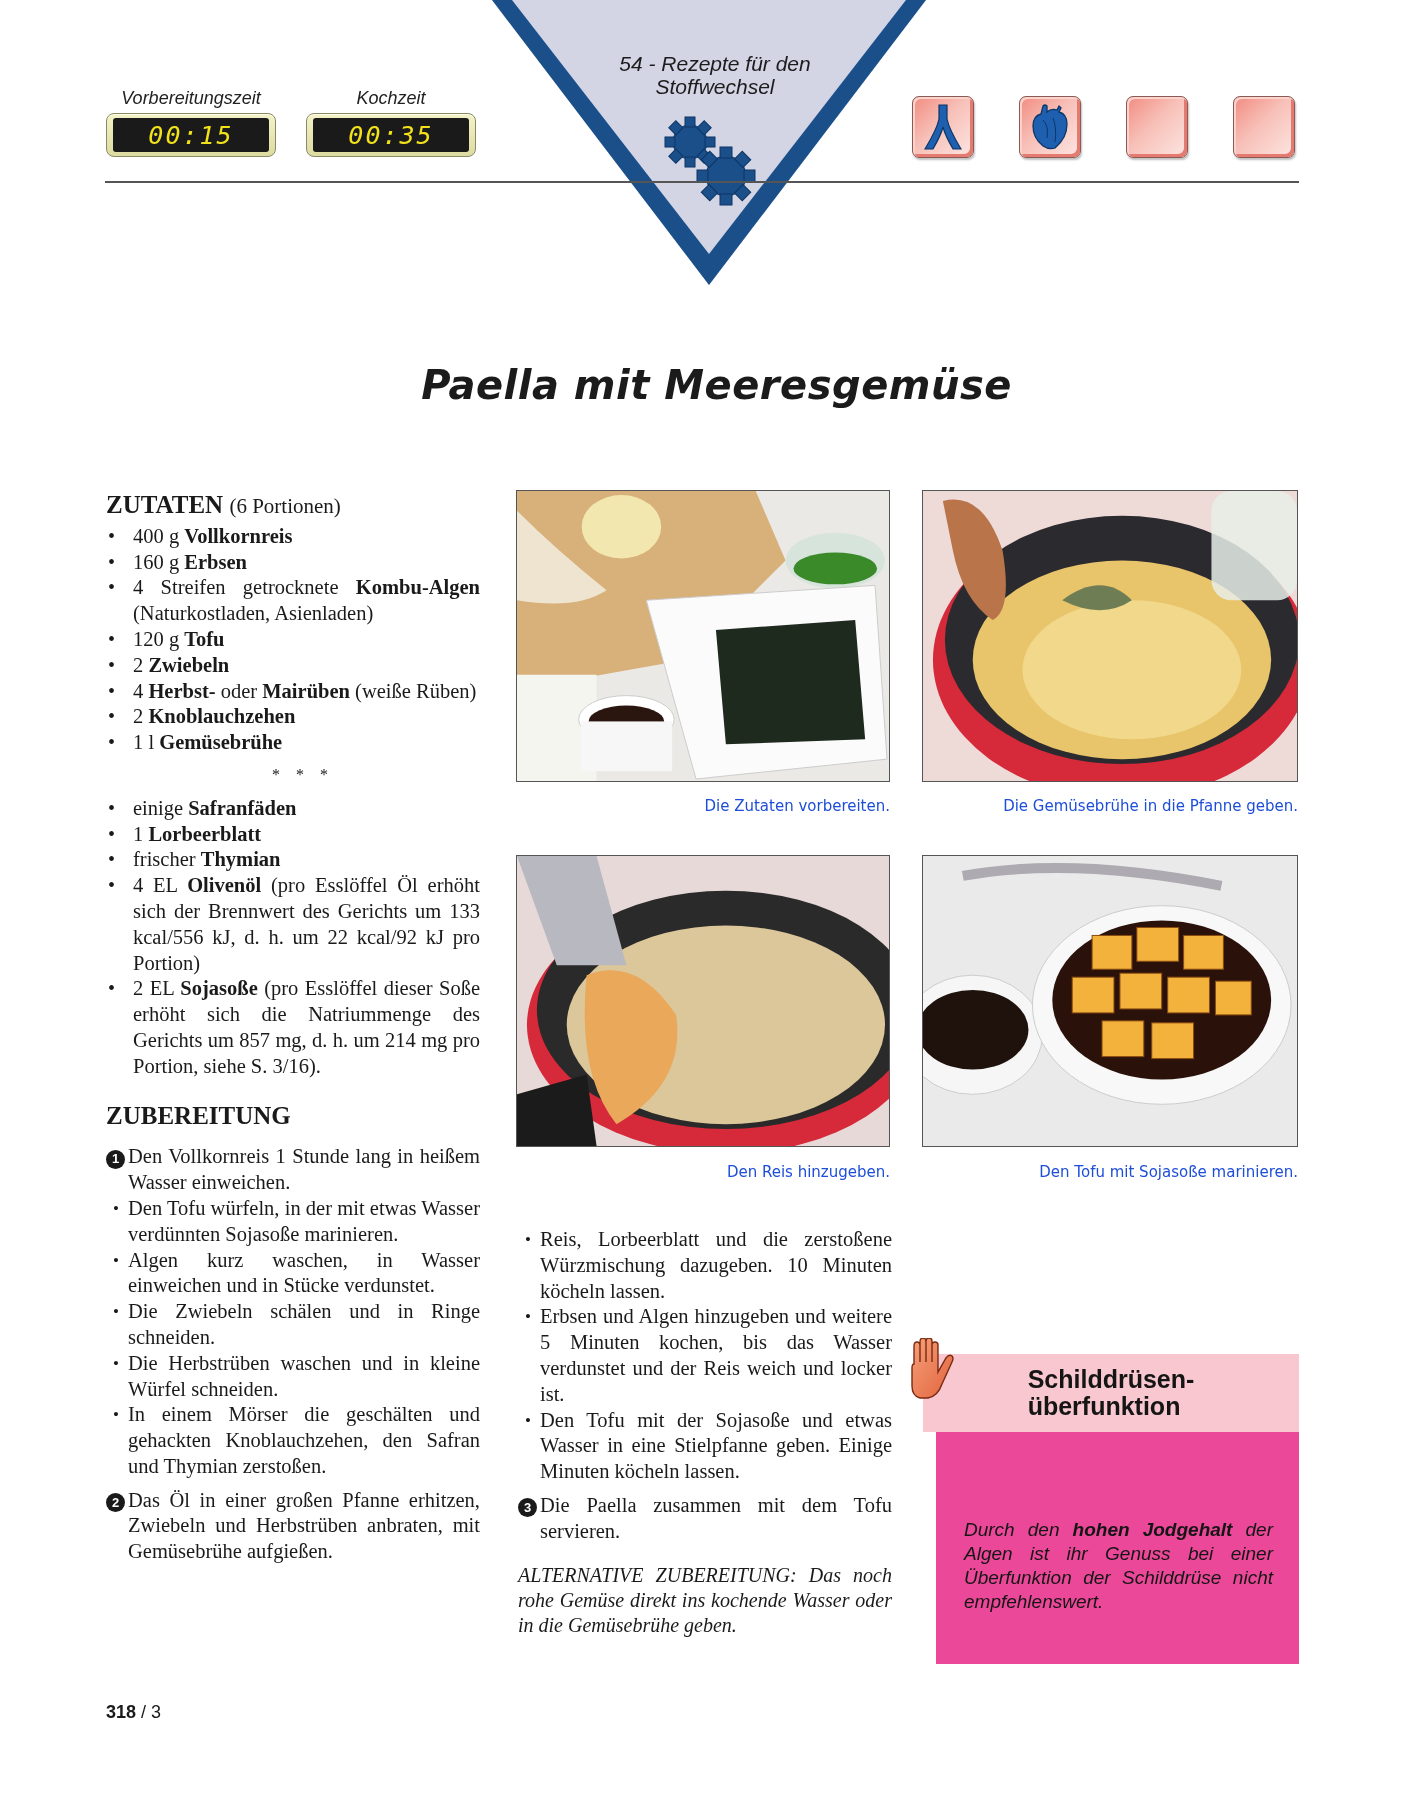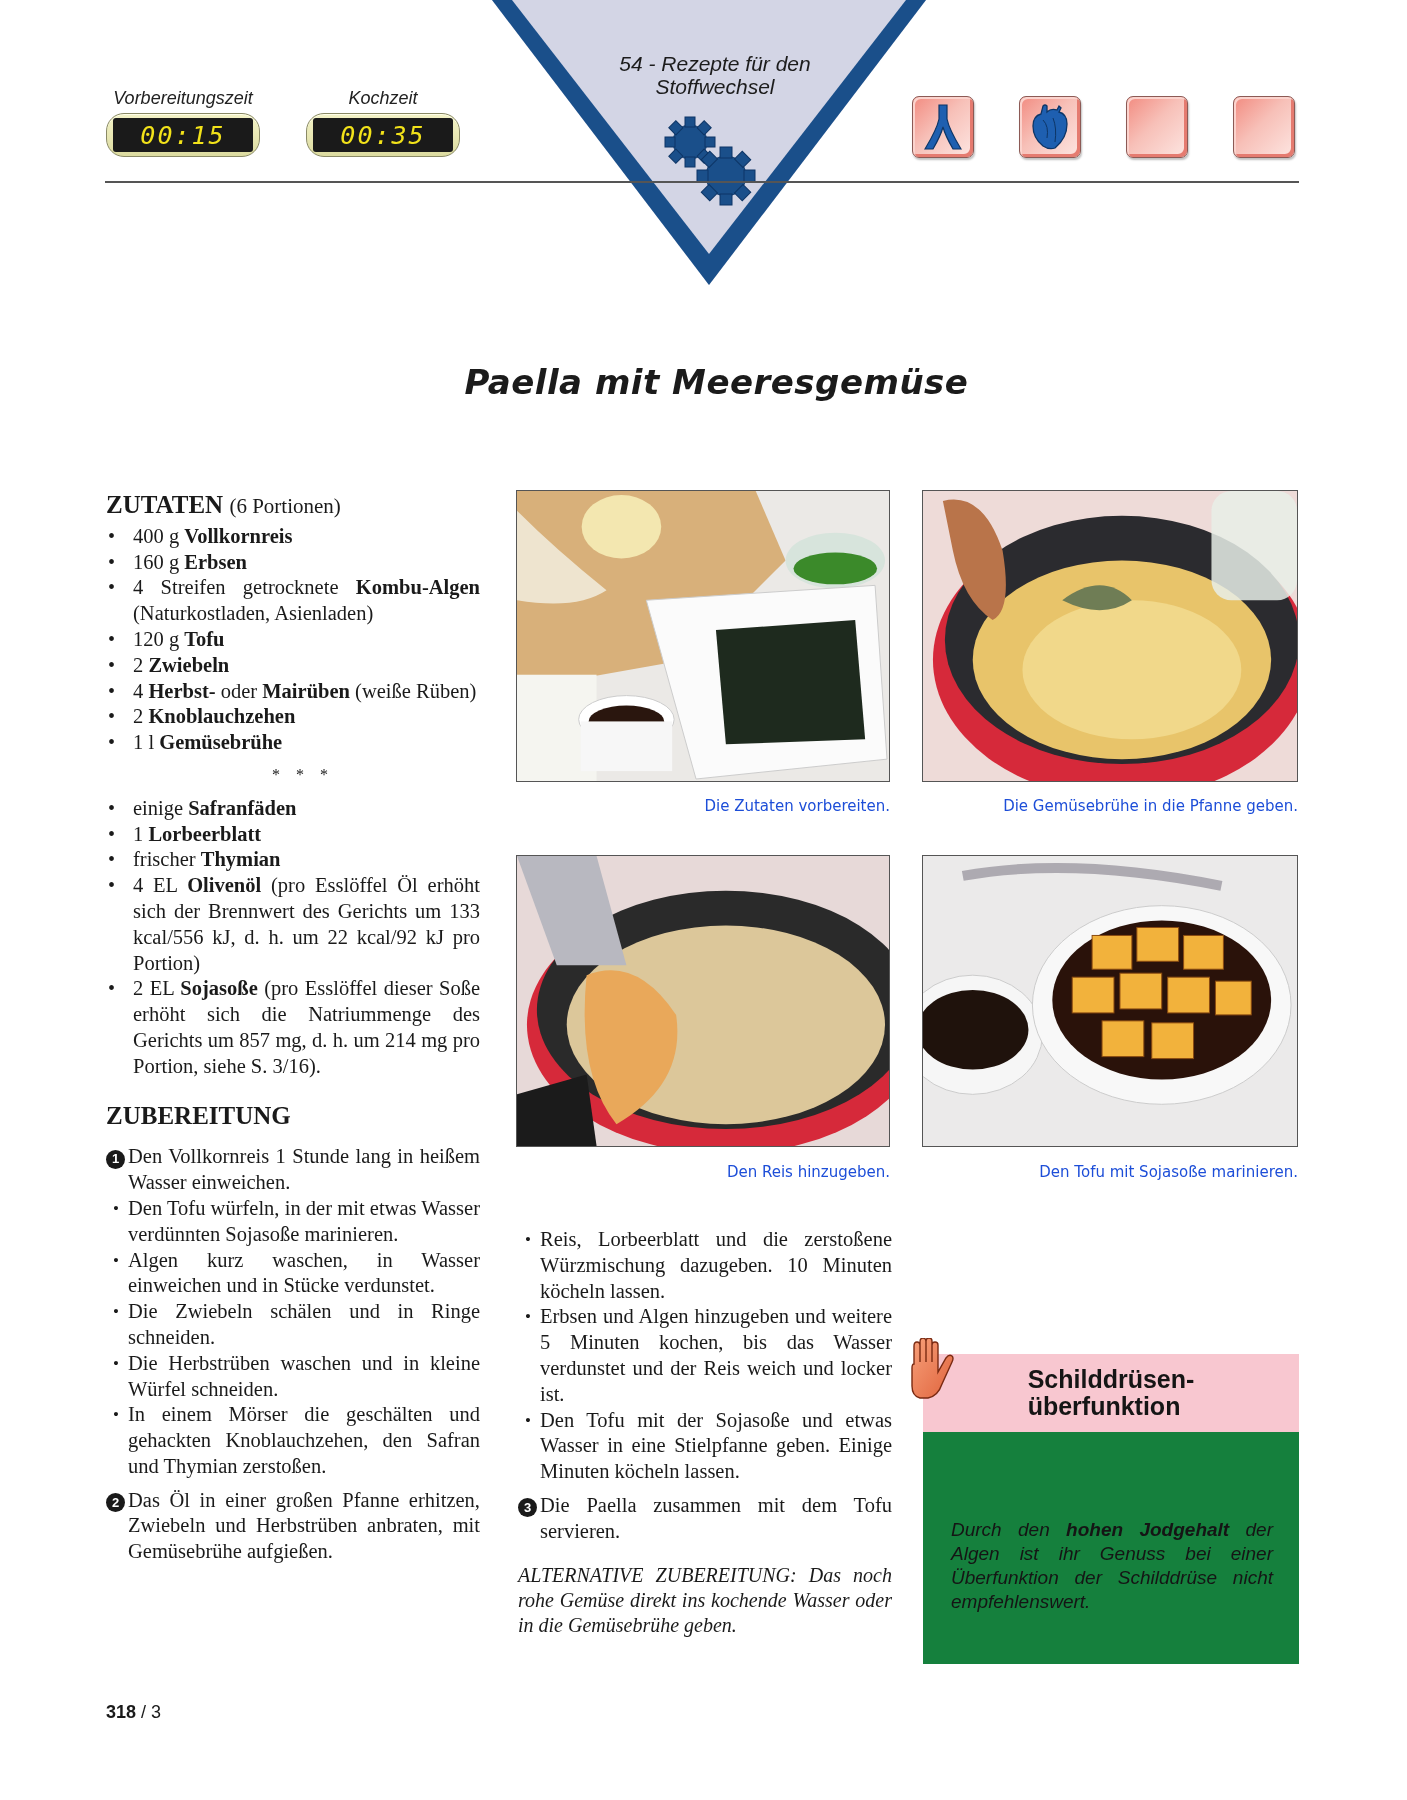--- a/index.html
+++ b/index.html
@@ -3,21 +3,21 @@
 <meta charset="utf-8">
 <style>
   * { box-sizing: border-box; margin: 0; padding: 0; }
   html, body { width: 1407px; height: 1800px; background: #ffffff; overflow: hidden; }
   body { position: relative; font-family: "Liberation Serif", serif; color: #1a1a1a; }
 
   
   .timer-block { position: absolute; top: 88px; text-align: center; }
   .timer-label { font-family: "Liberation Sans", sans-serif; font-style: italic; font-size: 18px; color: #222; margin-bottom: 4px; text-align: center; }
   .timer-frame {
-    width: 154px; height: 44px; border-radius: 18px;
+    width: 170px; height: 44px; border-radius: 8px;
     background: linear-gradient(180deg, #f4f3c8 0%, #dcdba0 100%);
     border: 1px solid #8a8a66; padding: 4px 6px;
     box-shadow: inset 0 1px 0 #ffffe8;
   }
   .timer-screen {
     width: 100%; height: 100%; background: #1a1a1a; border-radius: 3px;
     display: flex; align-items: center; justify-content: center;
     font-family: "DejaVu Sans Mono", monospace; font-style: italic; font-size: 25px; color: #f2e21a; letter-spacing: 2px;
   }
 
@@ -33,21 +33,21 @@
     position: absolute; top: 96px; width: 62px; height: 62px; border-radius: 7px;
     background: linear-gradient(135deg, #f28b80 0%, #f7c0b8 45%, #fde6e2 100%);
     border: 1px solid #8c5a55;
     box-shadow: inset 2px 2px 0 #fbd3cd, inset -3px -3px 0 #e57b70, 1px 2px 2px rgba(0,0,0,0.25);
     display: flex; align-items: center; justify-content: center;
   }
 
   
   .title {
     position: absolute; left: 0; right: 10px; top: 362px; text-align: center;
-    font-family: "DejaVu Sans", sans-serif; font-weight: bold; font-style: italic; font-size: 34px; color: #1b1b1b; letter-spacing: 0.5px; margin-left: 36px;
+    font-family: "DejaVu Sans", sans-serif; font-weight: bold; font-style: italic; font-size: 40px; color: #1b1b1b; letter-spacing: 0.5px; margin-left: 36px;
   }
 
   
   .col-left { position: absolute; left: 106px; top: 492px; width: 374px; font-size: 20.5px; line-height: 25.8px; }
   .sec-head { font-weight: bold; font-size: 25px; margin-bottom: 4px; }
   .sec-head .sub { font-weight: normal; font-size: 21px; }
   ul.ingr { list-style: none; }
   ul.ingr li { position: relative; padding-left: 27px; text-align: justify; }
   ul.ingr li::before { content: "•"; position: absolute; left: 2px; top: 0; font-size: 20px; }
   .stars { text-align: center; font-size: 16px; letter-spacing: 6px; margin: 6px 0 8px 20px; }
@@ -75,22 +75,22 @@
   .col-mid { position: absolute; left: 518px; top: 1227px; width: 374px; font-size: 20.5px; line-height: 25.8px; }
   .alt { font-style: italic; text-align: justify; margin-top: 18px; font-size: 20px; line-height: 25px; }
 
   
   .infobox { position: absolute; left: 923px; top: 1354px; width: 376px; height: 310px; }
   .info-head {
     height: 78px; background: #f8c7d0; display: flex; align-items: center; justify-content: center; text-align: left;
     font-family: "Liberation Sans", sans-serif; font-weight: bold; font-size: 25px; line-height: 27px; color: #151515;
   }
   .info-body {
-    height: 232px; background: #15803d; padding: 86px 26px 0 28px;
-    font-family: "Liberation Sans", sans-serif; font-style: italic; font-size: 19px; line-height: 24px; text-align: justify; color: #151515;
+    height: 232px; background: #ec4899; padding: 86px 26px 0 28px;
+    font-family: "Liberation Sans", sans-serif; font-style: italic; font-size: 19px; line-height: 24px; text-align: justify; color: #151515; margin-left: 13px;
   }
   .hand { position: absolute; left: 908px; top: 1338px; }
 
   .pageno { position: absolute; left: 106px; top: 1702px; font-family: "Liberation Sans", sans-serif; font-size: 18px; color: #1a1a1a; }
   .pageno b { font-weight: bold; }
 </style>
 </head>
 <body>
 
 <div class="timer-block" style="left:106px;">

